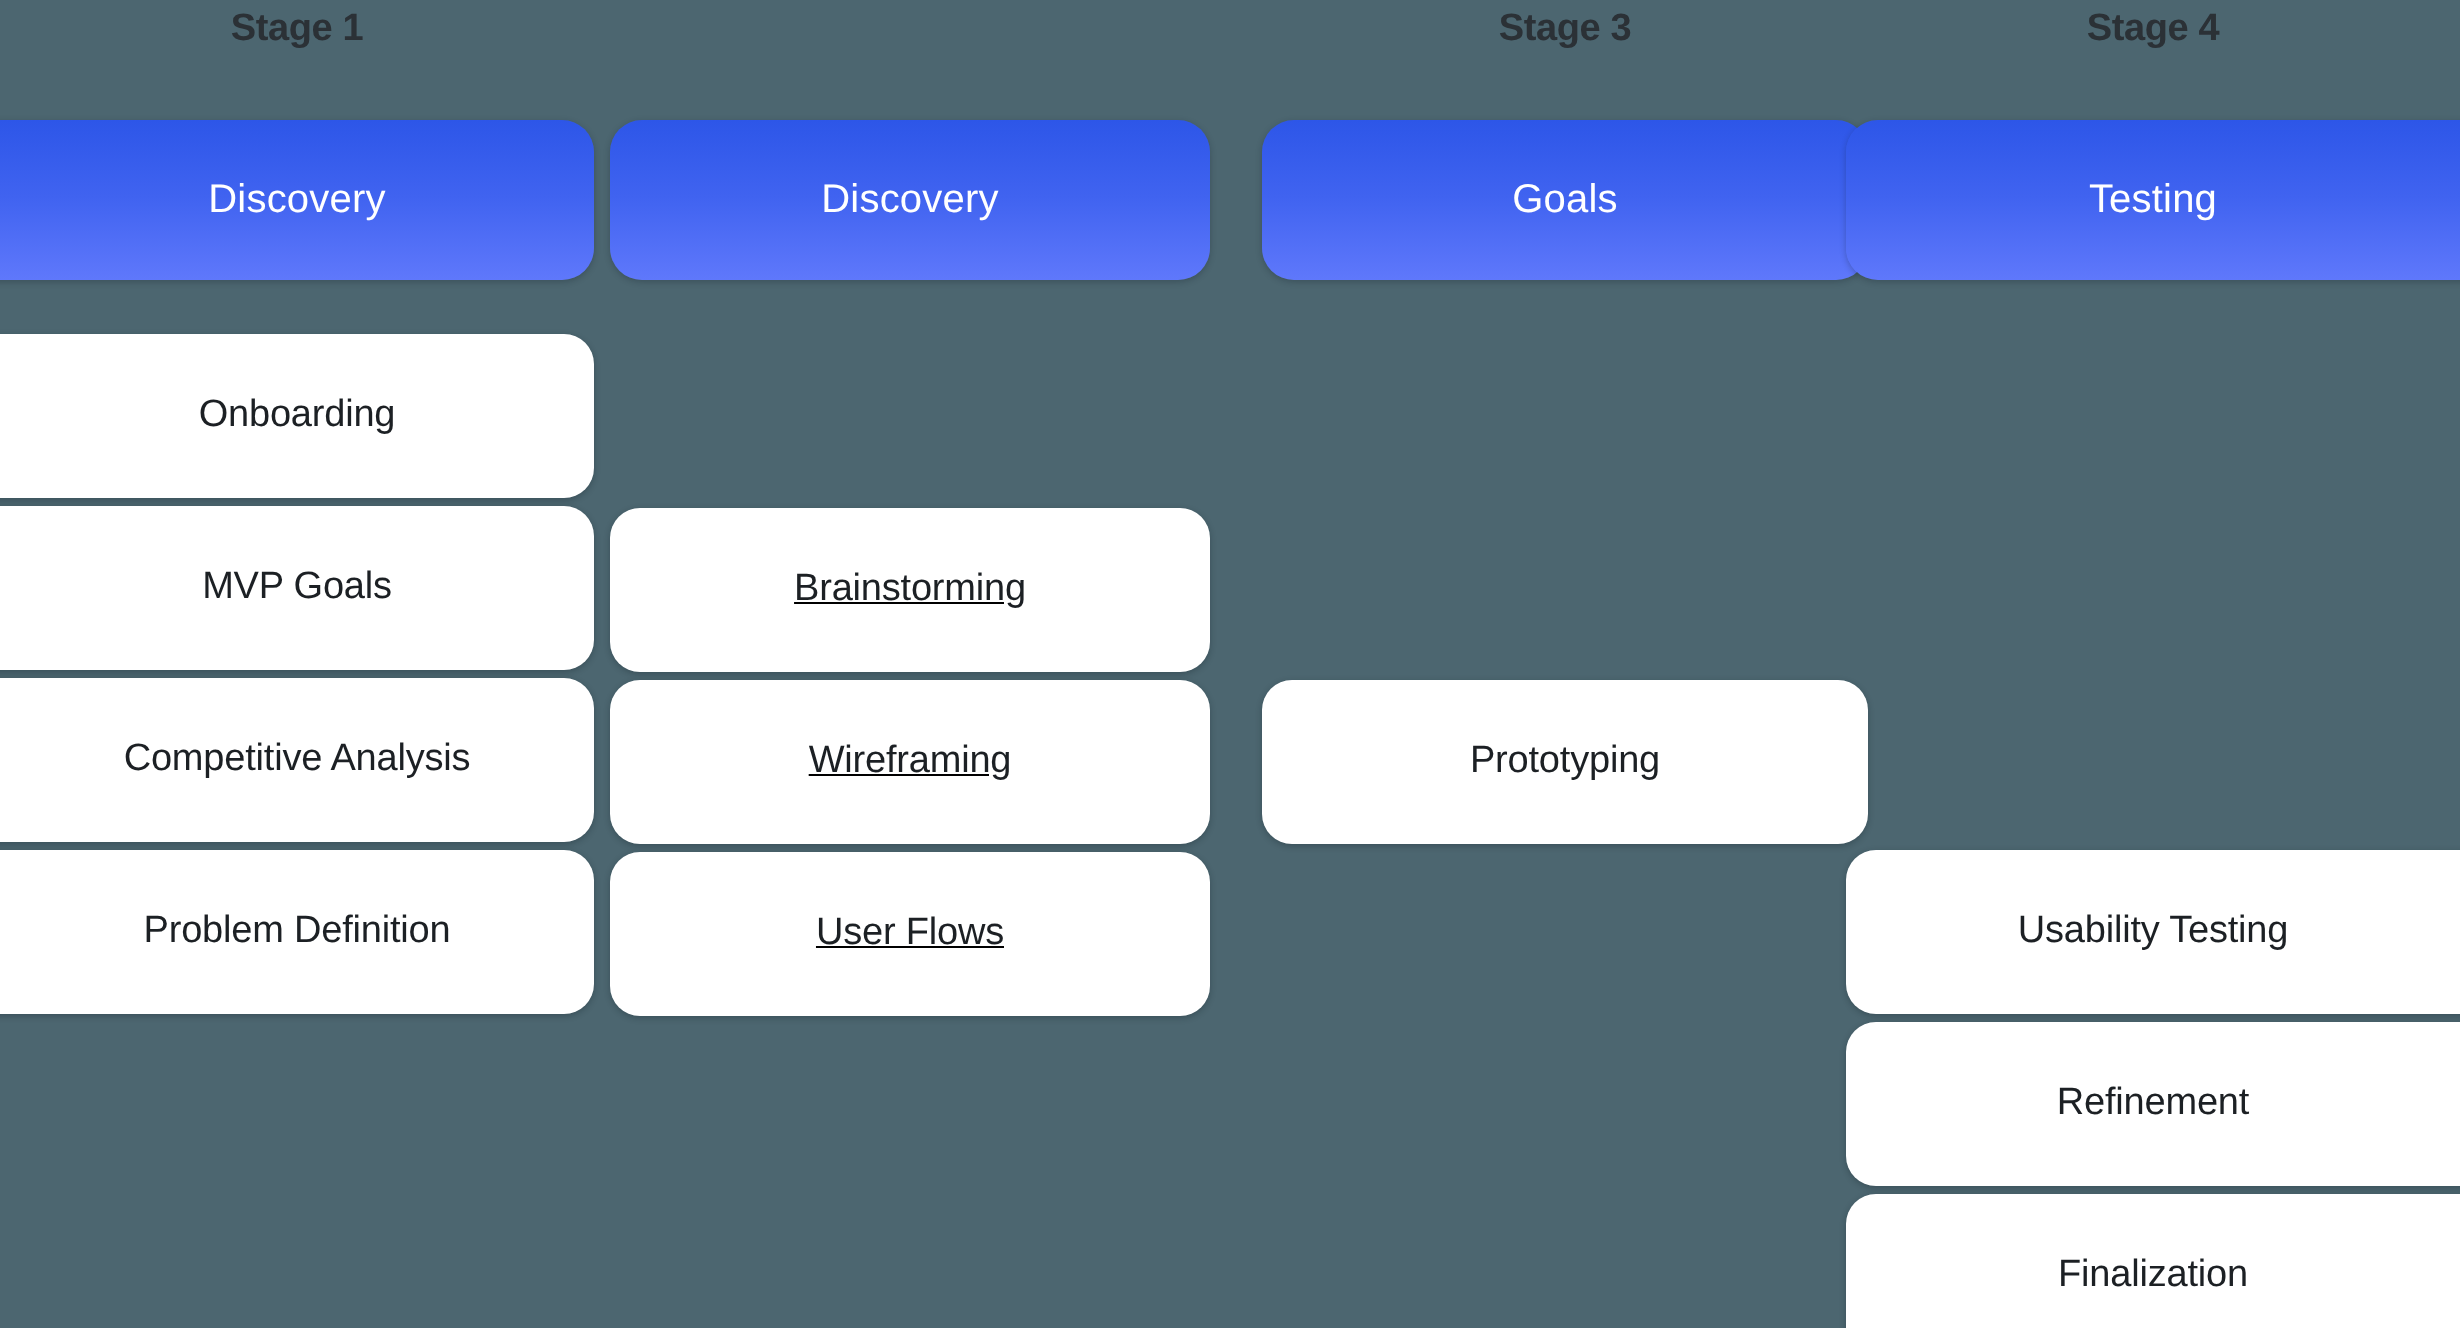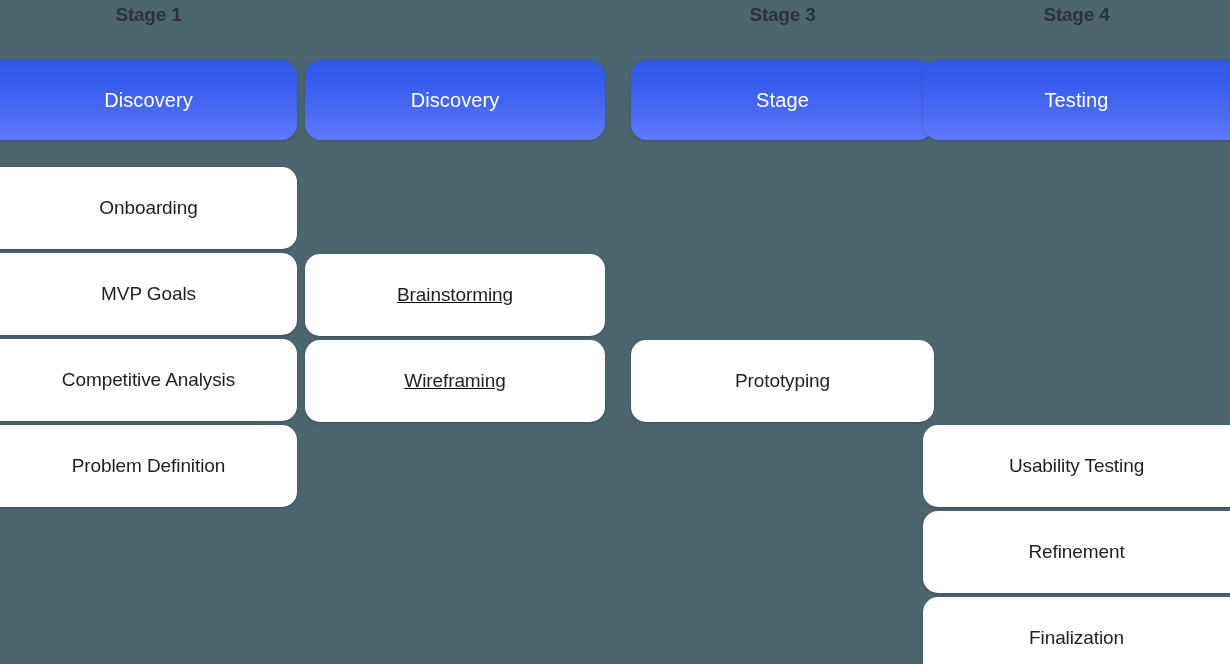--- a/index.html
+++ b/index.html
@@ -110,26 +110,27 @@
       <div class="card">Competitive Analysis</div>
       <div class="card">Problem Definition</div>
     </div>
   </div>
 
   <div class="column col-1">
     <div class="stage-pill">Discovery</div>
     <div class="card-stack">
       <div class="card">Brainstorming</div>
       <div class="card">Wireframing</div>
+      <div class="card">User Flows</div>
     </div>
   </div>
 
   <div class="column col-2">
     <div class="stage-label">Stage 3</div>
-    <div class="stage-pill">Stage</div>
+    <div class="stage-pill">Goals</div>
     <div class="card-stack">
       <div class="card">Prototyping</div>
     </div>
   </div>
 
   <div class="column col-3">
     <div class="stage-label">Stage 4</div>
     <div class="stage-pill">Testing</div>
     <div class="card-stack">
       <div class="card">Usability Testing</div>

